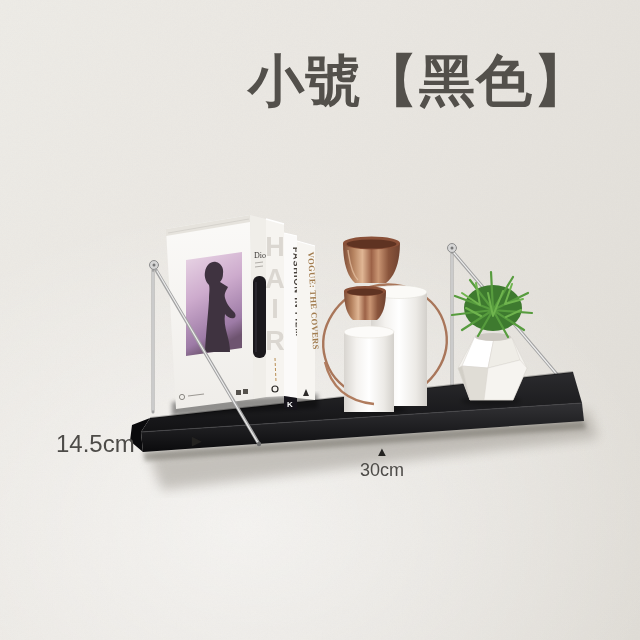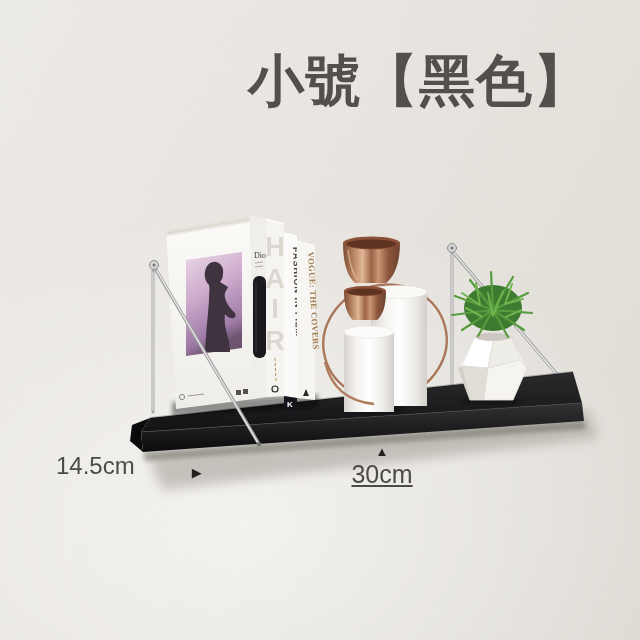--- a/index.html
+++ b/index.html
@@ -9,30 +9,30 @@
     background:
       radial-gradient(120% 90% at 38% 82%, rgba(255,255,255,.55), rgba(255,255,255,0) 55%),
       linear-gradient(118deg,#edebe6 0%,#e9e6e1 40%,#dfdcd6 100%);
   }
   .scene{position:absolute;left:0;top:0;}
   .product-title{
     position:absolute;top:44px;right:50px;
     font-size:56px;font-weight:700;letter-spacing:1px;color:#53504b;
   }
   .dim-depth{
-    position:absolute;left:56px;top:452px;display:flex;align-items:flex-end;gap:48px;
+    position:absolute;left:56px;top:430px;display:flex;align-items:flex-start;gap:48px;
   }
   .dim-depth .val{font-size:24px;color:#4d4b48;}
   .dim-depth .arr{font-size:13px;color:#232220;margin-left:9px;margin-top:3px;}
   .dim-width{
     position:absolute;left:344px;top:445px;width:76px;
     display:flex;flex-direction:column;align-items:center;
   }
   .dim-width .arr{font-size:13px;color:#232220;line-height:13px;}
-  .dim-width .val{font-size:25px;color:#4d4b48;margin-top:2px;text-decoration:underline;}
+  .dim-width .val{font-size:18px;color:#4d4b48;margin-top:2px;}
 </style>
 </head>
 <body>
 
 <div class="canvas">
 
   <svg class="scene" width="640" height="640" viewBox="0 0 640 640">
     <defs>
       <filter id="soft6">
           <feGaussianBlur stdDeviation="6"></feGaussianBlur>

